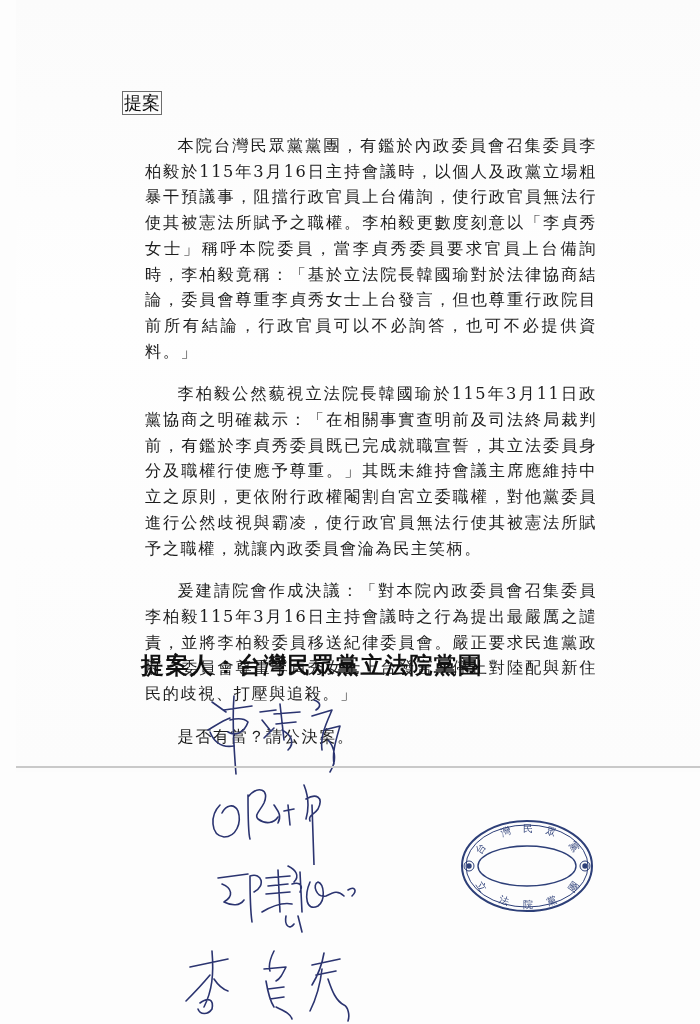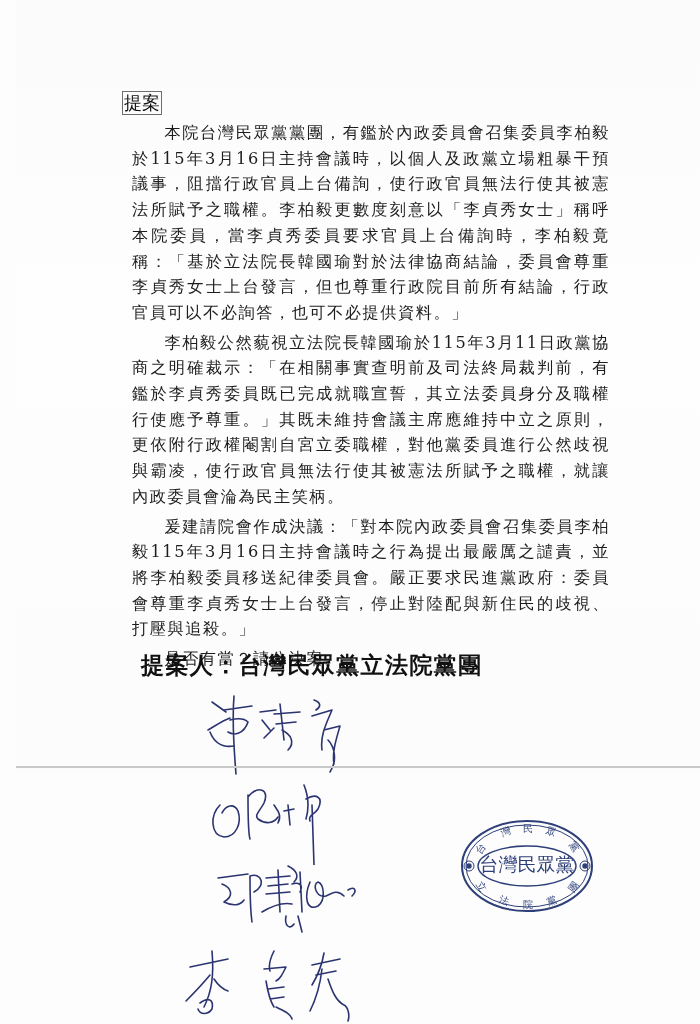--- a/index.html
+++ b/index.html
@@ -52,21 +52,21 @@
       left: 112px;
       top: 116px;
       width: 486px;
       font-size: 16.2px;
       line-height: 25.7px;
       letter-spacing: 1.55px;
       color: #1d1d1d;
       text-align: justify;
     }
     .para {
-      margin: 4px;
+      margin: 17px;
       text-indent: 2em;
     }
     .proposer {
       position: absolute;
       left: 112px;
       top: 650px;
       font-family: "DejaVu Serif", "Liberation Serif", serif;
       font-weight: bold;
       font-size: 23px;
       letter-spacing: 1.4px;
@@ -157,21 +157,20 @@
       <ellipse cx="68" cy="48" rx="49" ry="20" stroke-width="1.4"></ellipse>
       <g>
         <circle cx="10" cy="48" r="5" stroke-width="1"></circle>
         <circle cx="10" cy="48" r="2" fill="#2d3f78"></circle>
       </g>
       <g>
         <circle cx="126" cy="48" r="5" stroke-width="1"></circle>
         <circle cx="126" cy="48" r="2" fill="#2d3f78"></circle>
       </g>
     </svg>
-    <div class="seal-inner-text">台灣民眾黨</div>
     <span style="position:absolute;left:17px;top:24px;font-size:10px;color:#2d3f78;transform:rotate(-55deg);">台</span>
     <span style="position:absolute;left:42px;top:7px;font-size:10px;color:#2d3f78;transform:rotate(-20deg);">灣</span>
     <span style="position:absolute;left:64px;top:4px;font-size:10px;color:#2d3f78;">民</span>
     <span style="position:absolute;left:87px;top:7px;font-size:10px;color:#2d3f78;transform:rotate(20deg);">眾</span>
     <span style="position:absolute;left:110px;top:22px;font-size:10px;color:#2d3f78;transform:rotate(55deg);">黨</span>
     <span style="position:absolute;left:17px;top:62px;font-size:10px;color:#2d3f78;transform:rotate(55deg);">立</span>
     <span style="position:absolute;left:40px;top:76px;font-size:10px;color:#2d3f78;transform:rotate(20deg);">法</span>
     <span style="position:absolute;left:64px;top:80px;font-size:10px;color:#2d3f78;">院</span>
     <span style="position:absolute;left:88px;top:76px;font-size:10px;color:#2d3f78;transform:rotate(-20deg);">黨</span>
     <span style="position:absolute;left:110px;top:62px;font-size:10px;color:#2d3f78;transform:rotate(-55deg);">團</span>

